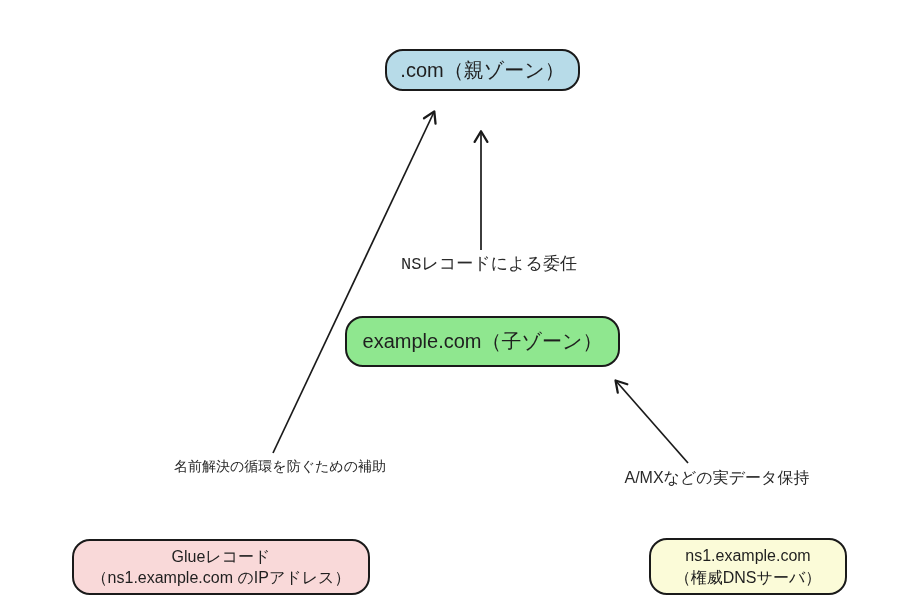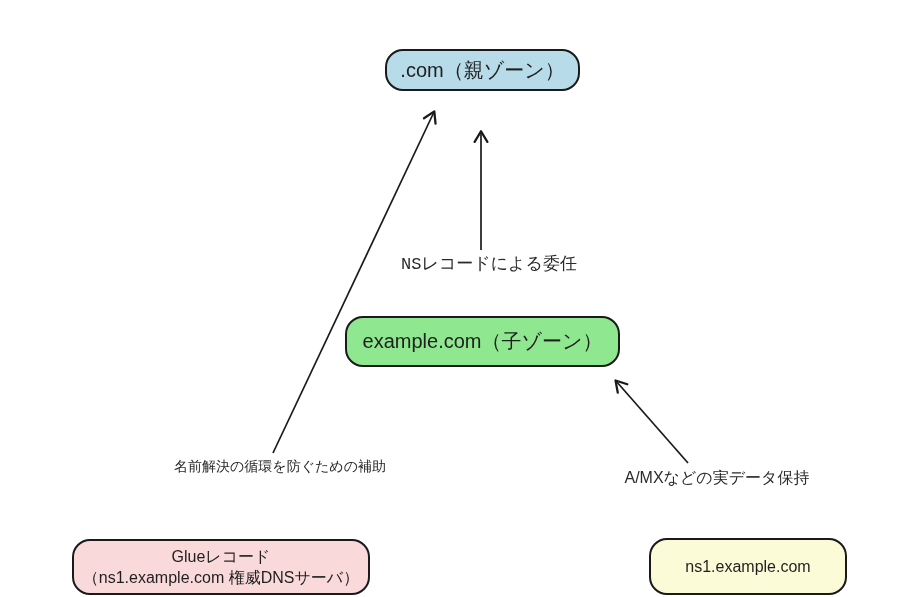--- a/index.html
+++ b/index.html
@@ -71,25 +71,26 @@
   <div class="node single node-com">
     <span>.com（親ゾーン）</span>
   </div>
 
   <div class="node single node-example">
     <span>example.com（子ゾーン）</span>
   </div>
 
   <div class="node double node-glue">
     <span>Glueレコード</span>
-    <span>（ns1.example.com 権威DNSサーバ）</span>
+    <span>（ns1.example.com のIPアドレス）</span>
   </div>
 
   <div class="node double node-ns1">
     <span>ns1.example.com</span>
+    <span>（権威DNSサーバ）</span>
   </div>
 
   <div class="edge-label label-ns">NSレコードによる委任</div>
 
   <div class="edge-label label-glue">名前解決の循環を防ぐための補助</div>
 
   <div class="edge-label label-amx">A/MXなどの実データ保持</div>
 
 </div>
 

